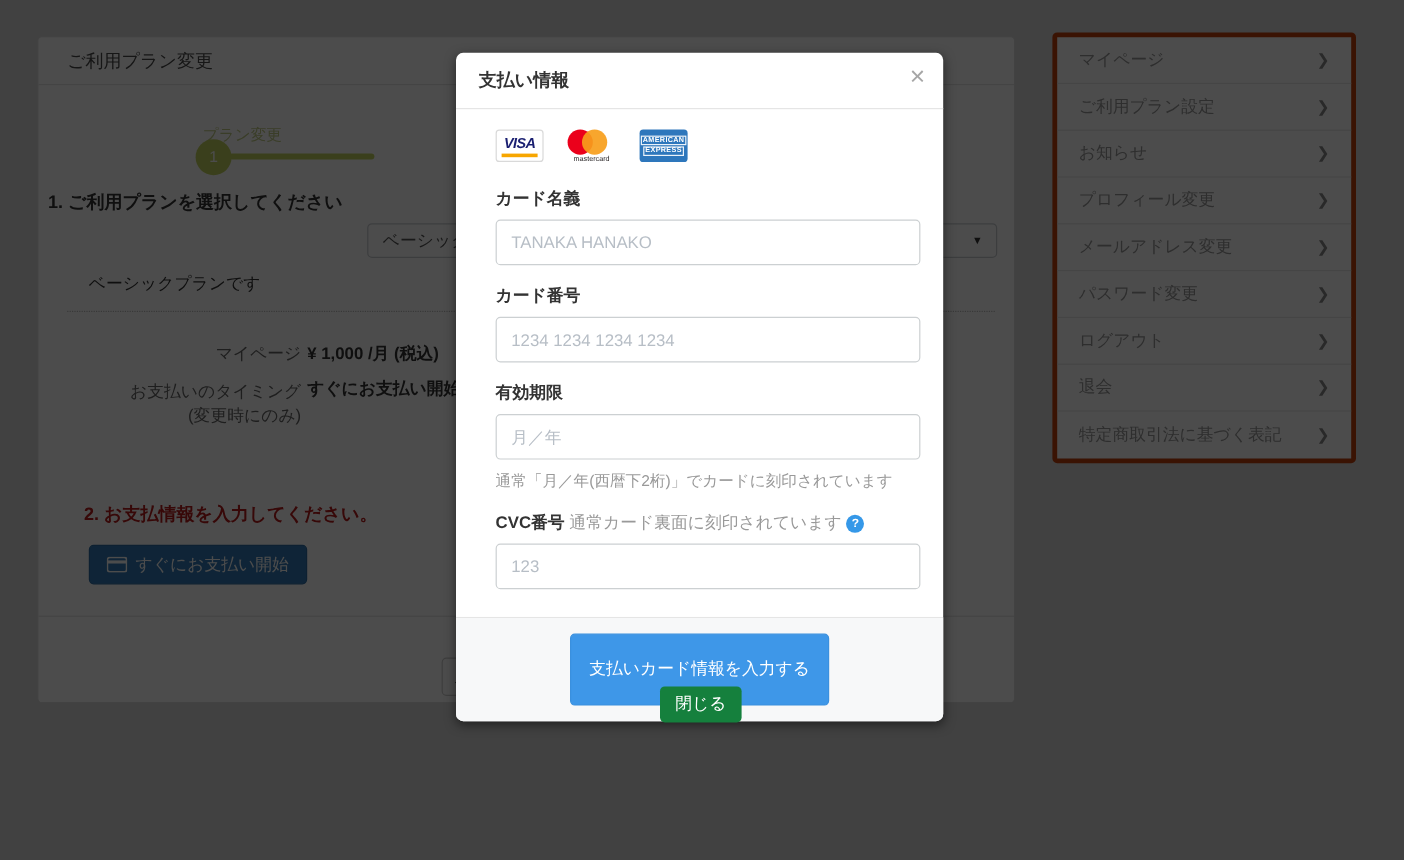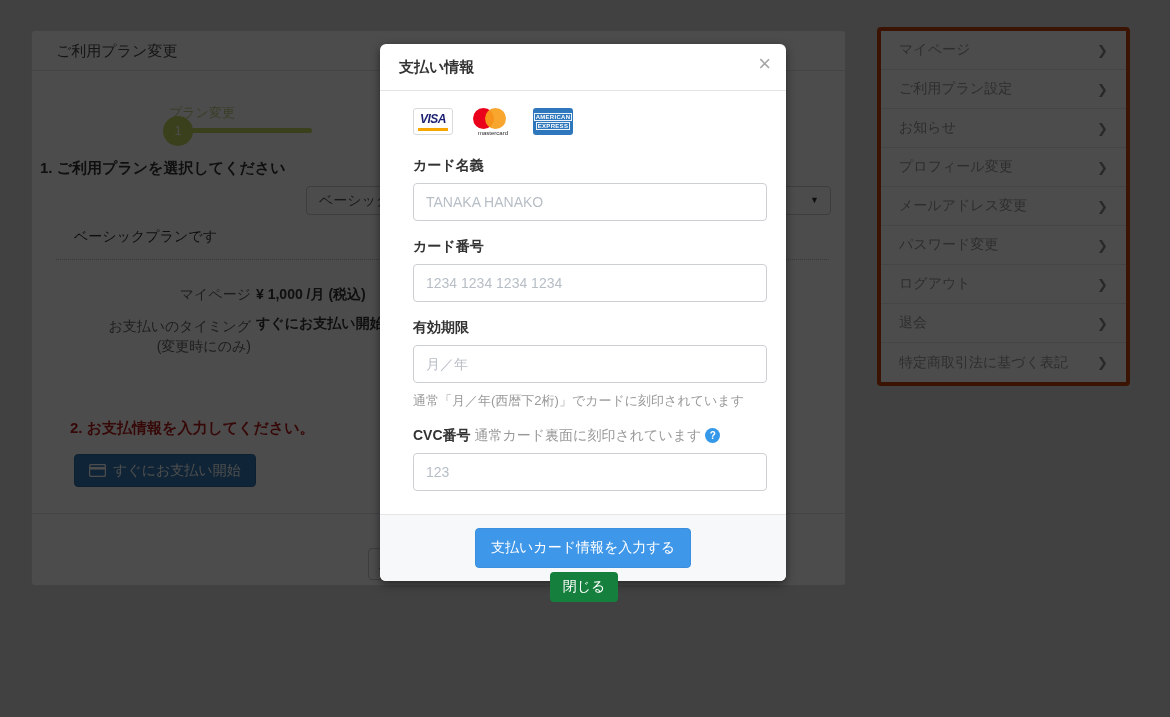--- a/index.html
+++ b/index.html
@@ -88,21 +88,21 @@
     font-size:14px; color:#555; font-family:"Liberation Sans","DejaVu Sans",sans-serif; }
   .tinput::placeholder { color:#b7bec6; opacity:1; }
   .helper { font-size:13px; color:#999; margin-top:9px; }
   .help-icon { display:inline-block; width:15px; height:15px; border-radius:50%; background:#3598e8;
     color:#fff; font-size:10px; font-weight:700; text-align:center; line-height:15px; vertical-align:1px;
     cursor:pointer; }
 
   .modal-footer { background:#f7f8f9; border-top:1px solid #e5e5e5; border-radius:0 0 6px 6px;
     padding:13px; text-align:center; }
   .submit-button { background:#3e97e8; border:1px solid #3a90de; border-radius:4px; color:#fff;
-    font-size:14px; padding:10px 15px; cursor:pointer; font-family:"Liberation Sans","DejaVu Sans",sans-serif; }
+    font-size:14px; padding:20px 15px; cursor:pointer; font-family:"Liberation Sans","DejaVu Sans",sans-serif; }
 
   .close-overlay-button { position:absolute; left:550px; top:572px; z-index:25; width:68px; height:30px;
     background:#15803d; border:none; border-radius:4px; color:#fff; font-size:14px; cursor:pointer;
     font-family:"Liberation Sans","DejaVu Sans",sans-serif; }
 </style>
 </head>
 <body>
 
 <div class="page">
 

